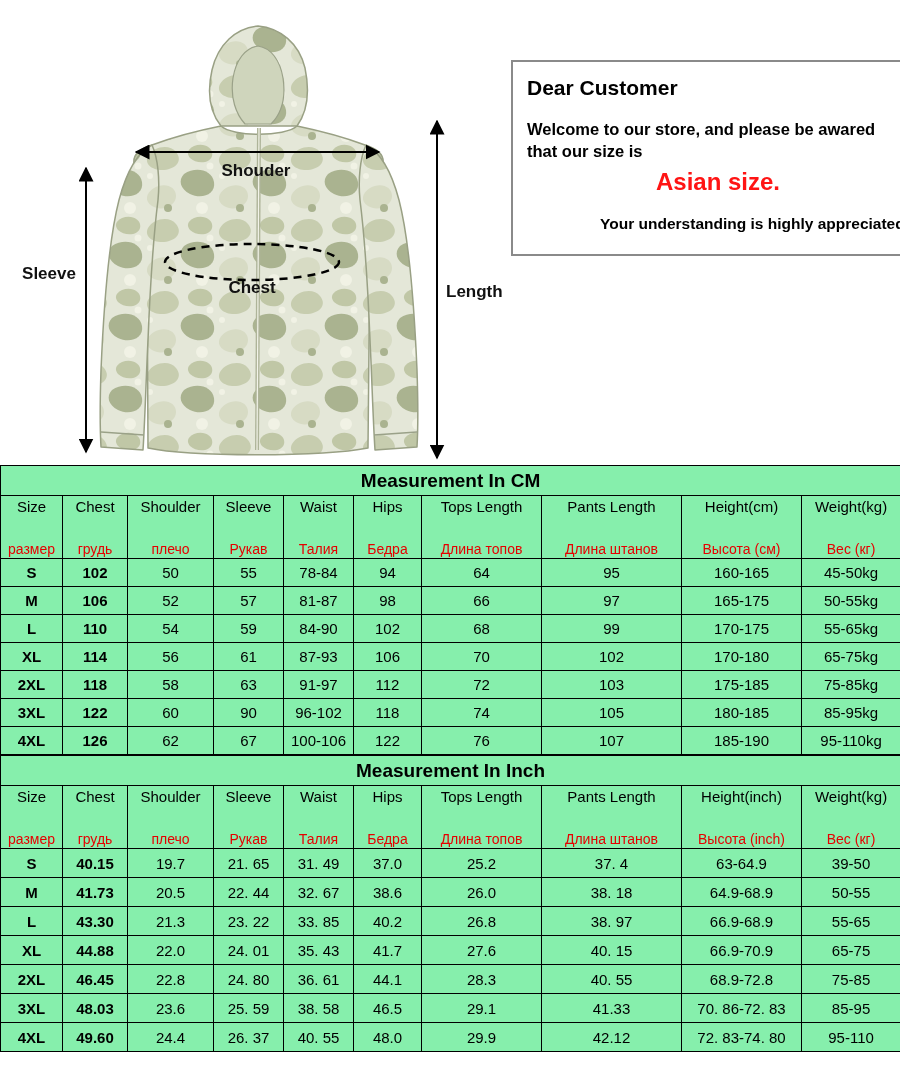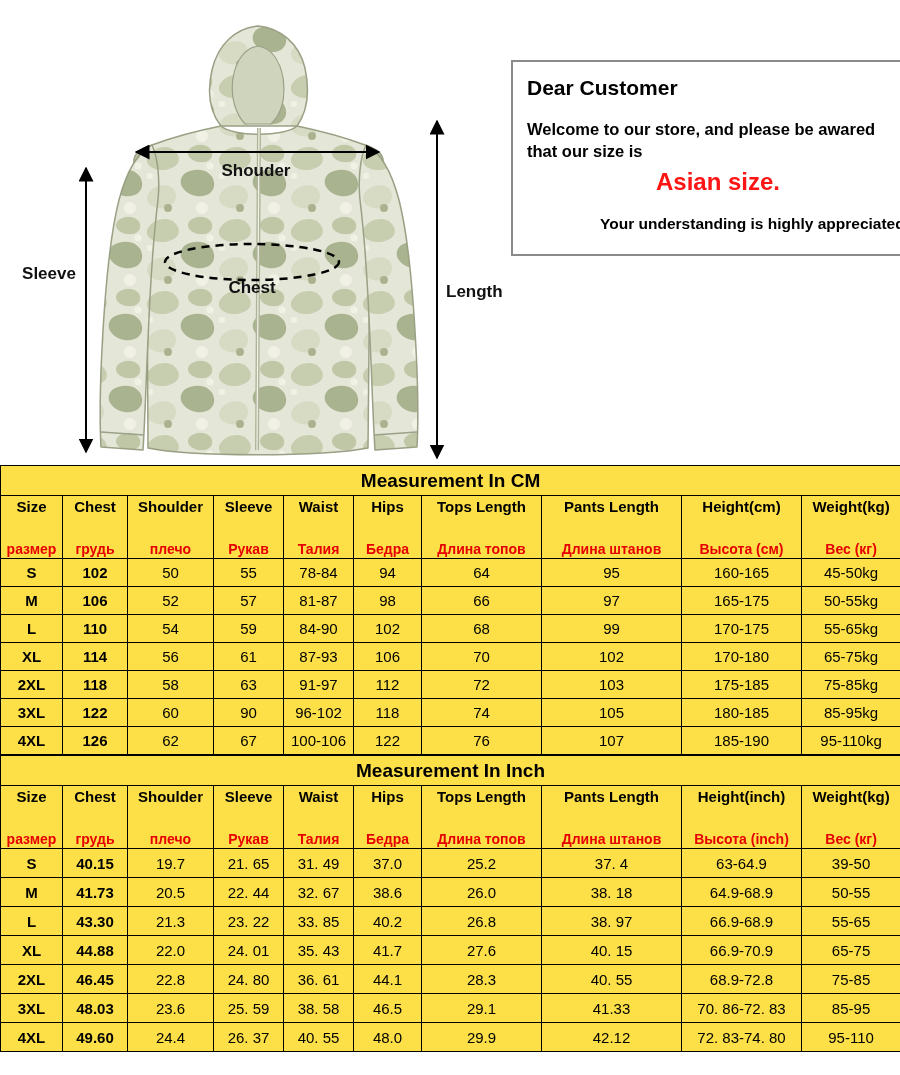--- a/index.html
+++ b/index.html
@@ -5,28 +5,28 @@
   html,body{margin:0;padding:0;background:#fff;}
   body{width:900px;font-family:"Liberation Sans",sans-serif;color:#000;}
   .top{position:relative;width:900px;height:465px;overflow:hidden;}
   .diagram{position:absolute;left:0;top:0;}
   .notice{position:absolute;left:511px;top:60px;width:412px;box-sizing:border-box;
           border:2px solid #8a8a8a;padding:10px 12px 16px 14px;background:#fff;}
   .notice h2{margin:4px 0 18px;font-size:21px;font-weight:700;}
   .notice p{margin:0 0 3px;font-size:16.5px;font-weight:700;line-height:1.35;}
   .notice .asian{color:#ff1414;font-size:24px;margin:3px 0 3px;text-align:center;}
   .notice .last{margin-top:16px;font-size:15.5px;text-align:right;}
-  table{border-collapse:collapse;width:900px;table-layout:fixed;background:#fde047;}
+  table{border-collapse:collapse;width:900px;table-layout:fixed;background:#86efac;}
   th,td{border:1px solid #000;text-align:center;vertical-align:middle;padding:0 2px;
         overflow:hidden;white-space:nowrap;}
   tr.title-en th{height:29px;font-size:19px;font-weight:700;color:#000;}
   tr.title-ru th{height:27px;font-size:17px;font-weight:700;color:#e60000;}
   tr.header-row th{height:50px;}
-  .h-en{font-weight:700;font-size:15px;color:#000;line-height:1.4;}
-  .h-ru{font-weight:700;font-size:14px;color:#e60000;line-height:1.3;margin-top:23px;}
+  .h-en{font-weight:400;font-size:15px;color:#000;line-height:1.4;}
+  .h-ru{font-weight:400;font-size:14px;color:#e60000;line-height:1.3;margin-top:23px;}
   #cm-table tbody td{height:27px;font-size:15px;}
   #inch-table tbody td{height:28px;font-size:15px;}
   tbody td:nth-child(1){font-weight:700;font-size:15px;}
   tbody td:nth-child(2){font-weight:700;}
   tbody td:nth-child(8){font-size:16.5px;}
   tbody td:nth-child(10){font-size:14px;}
 </style>
 </head>
 <body>
 

